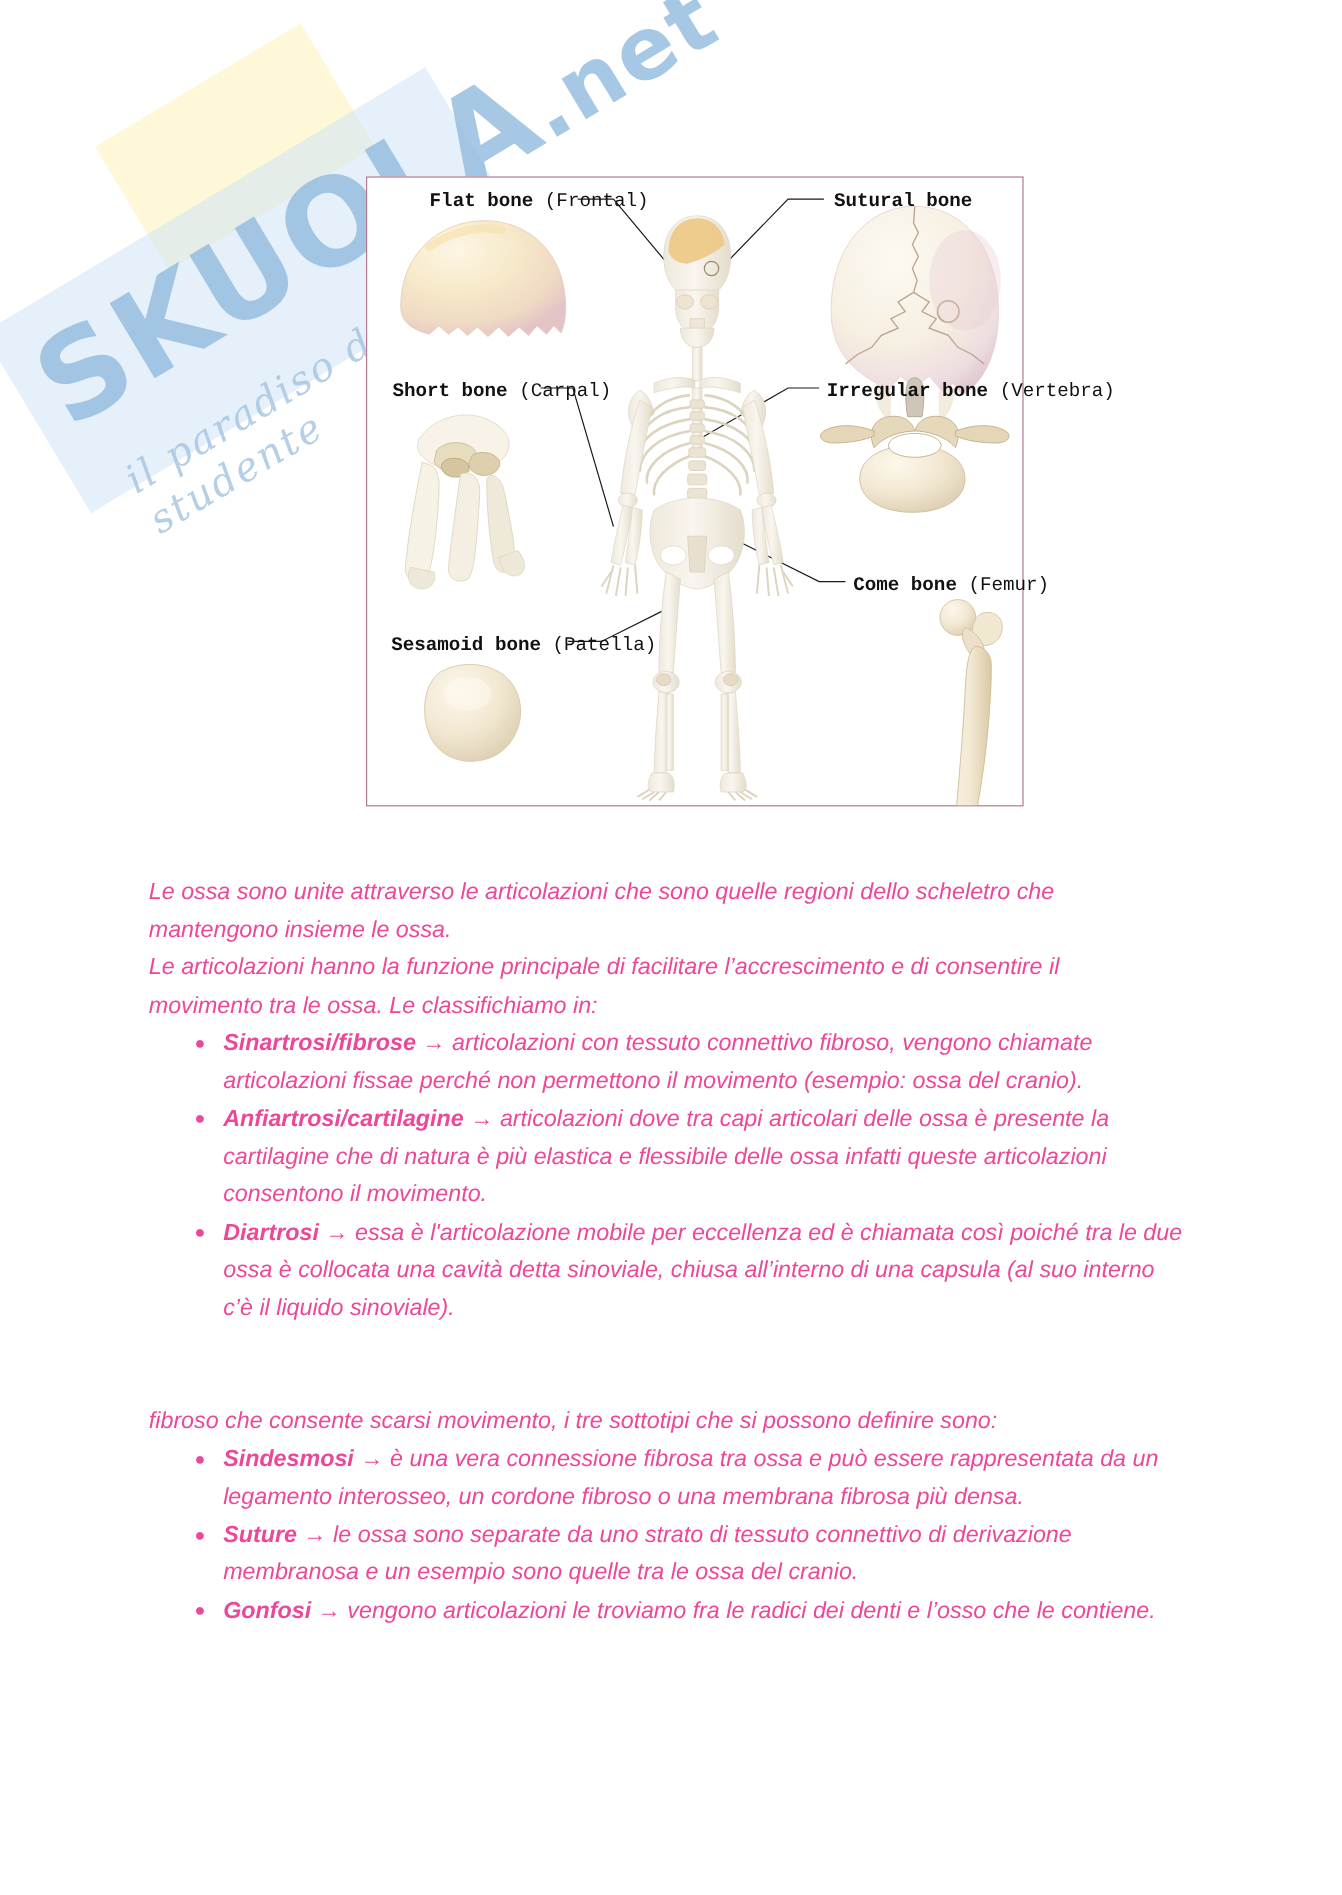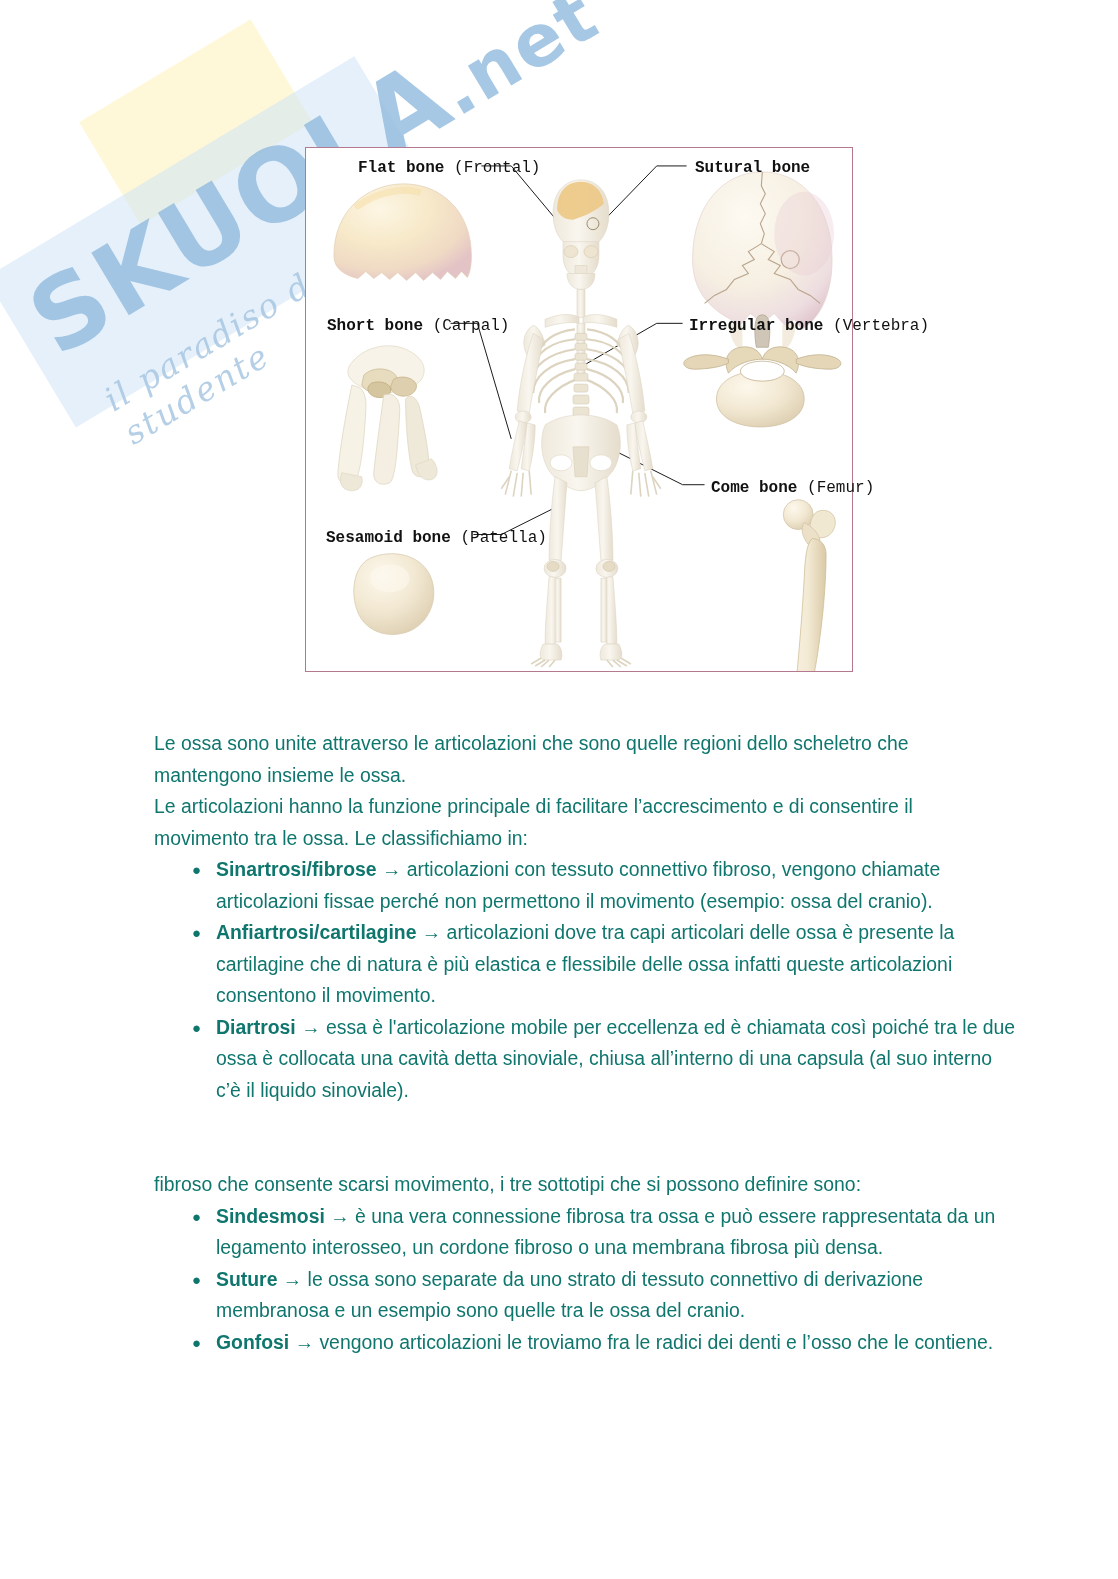--- a/index.html
+++ b/index.html
@@ -108,26 +108,27 @@
     font-size: 16px;
     color: #111;
     white-space: nowrap;
     line-height: 1;
   }
   .lbl b { font-weight: bold; }
 
   
   #content {
     position: absolute;
-    left: 154px;
+    left: 124px;
     top: 728px;
     width: 862px;
     font-size: 19.4px;
     line-height: 31.5px;
-    color: #0f766e;
+    color: #ec4899;
+    font-style: italic;
   }
   #content p {
     margin: 0;
     text-align: left;
   }
   ul.doc-list {
     list-style: none;
     margin: 0;
     padding: 0;
   }

